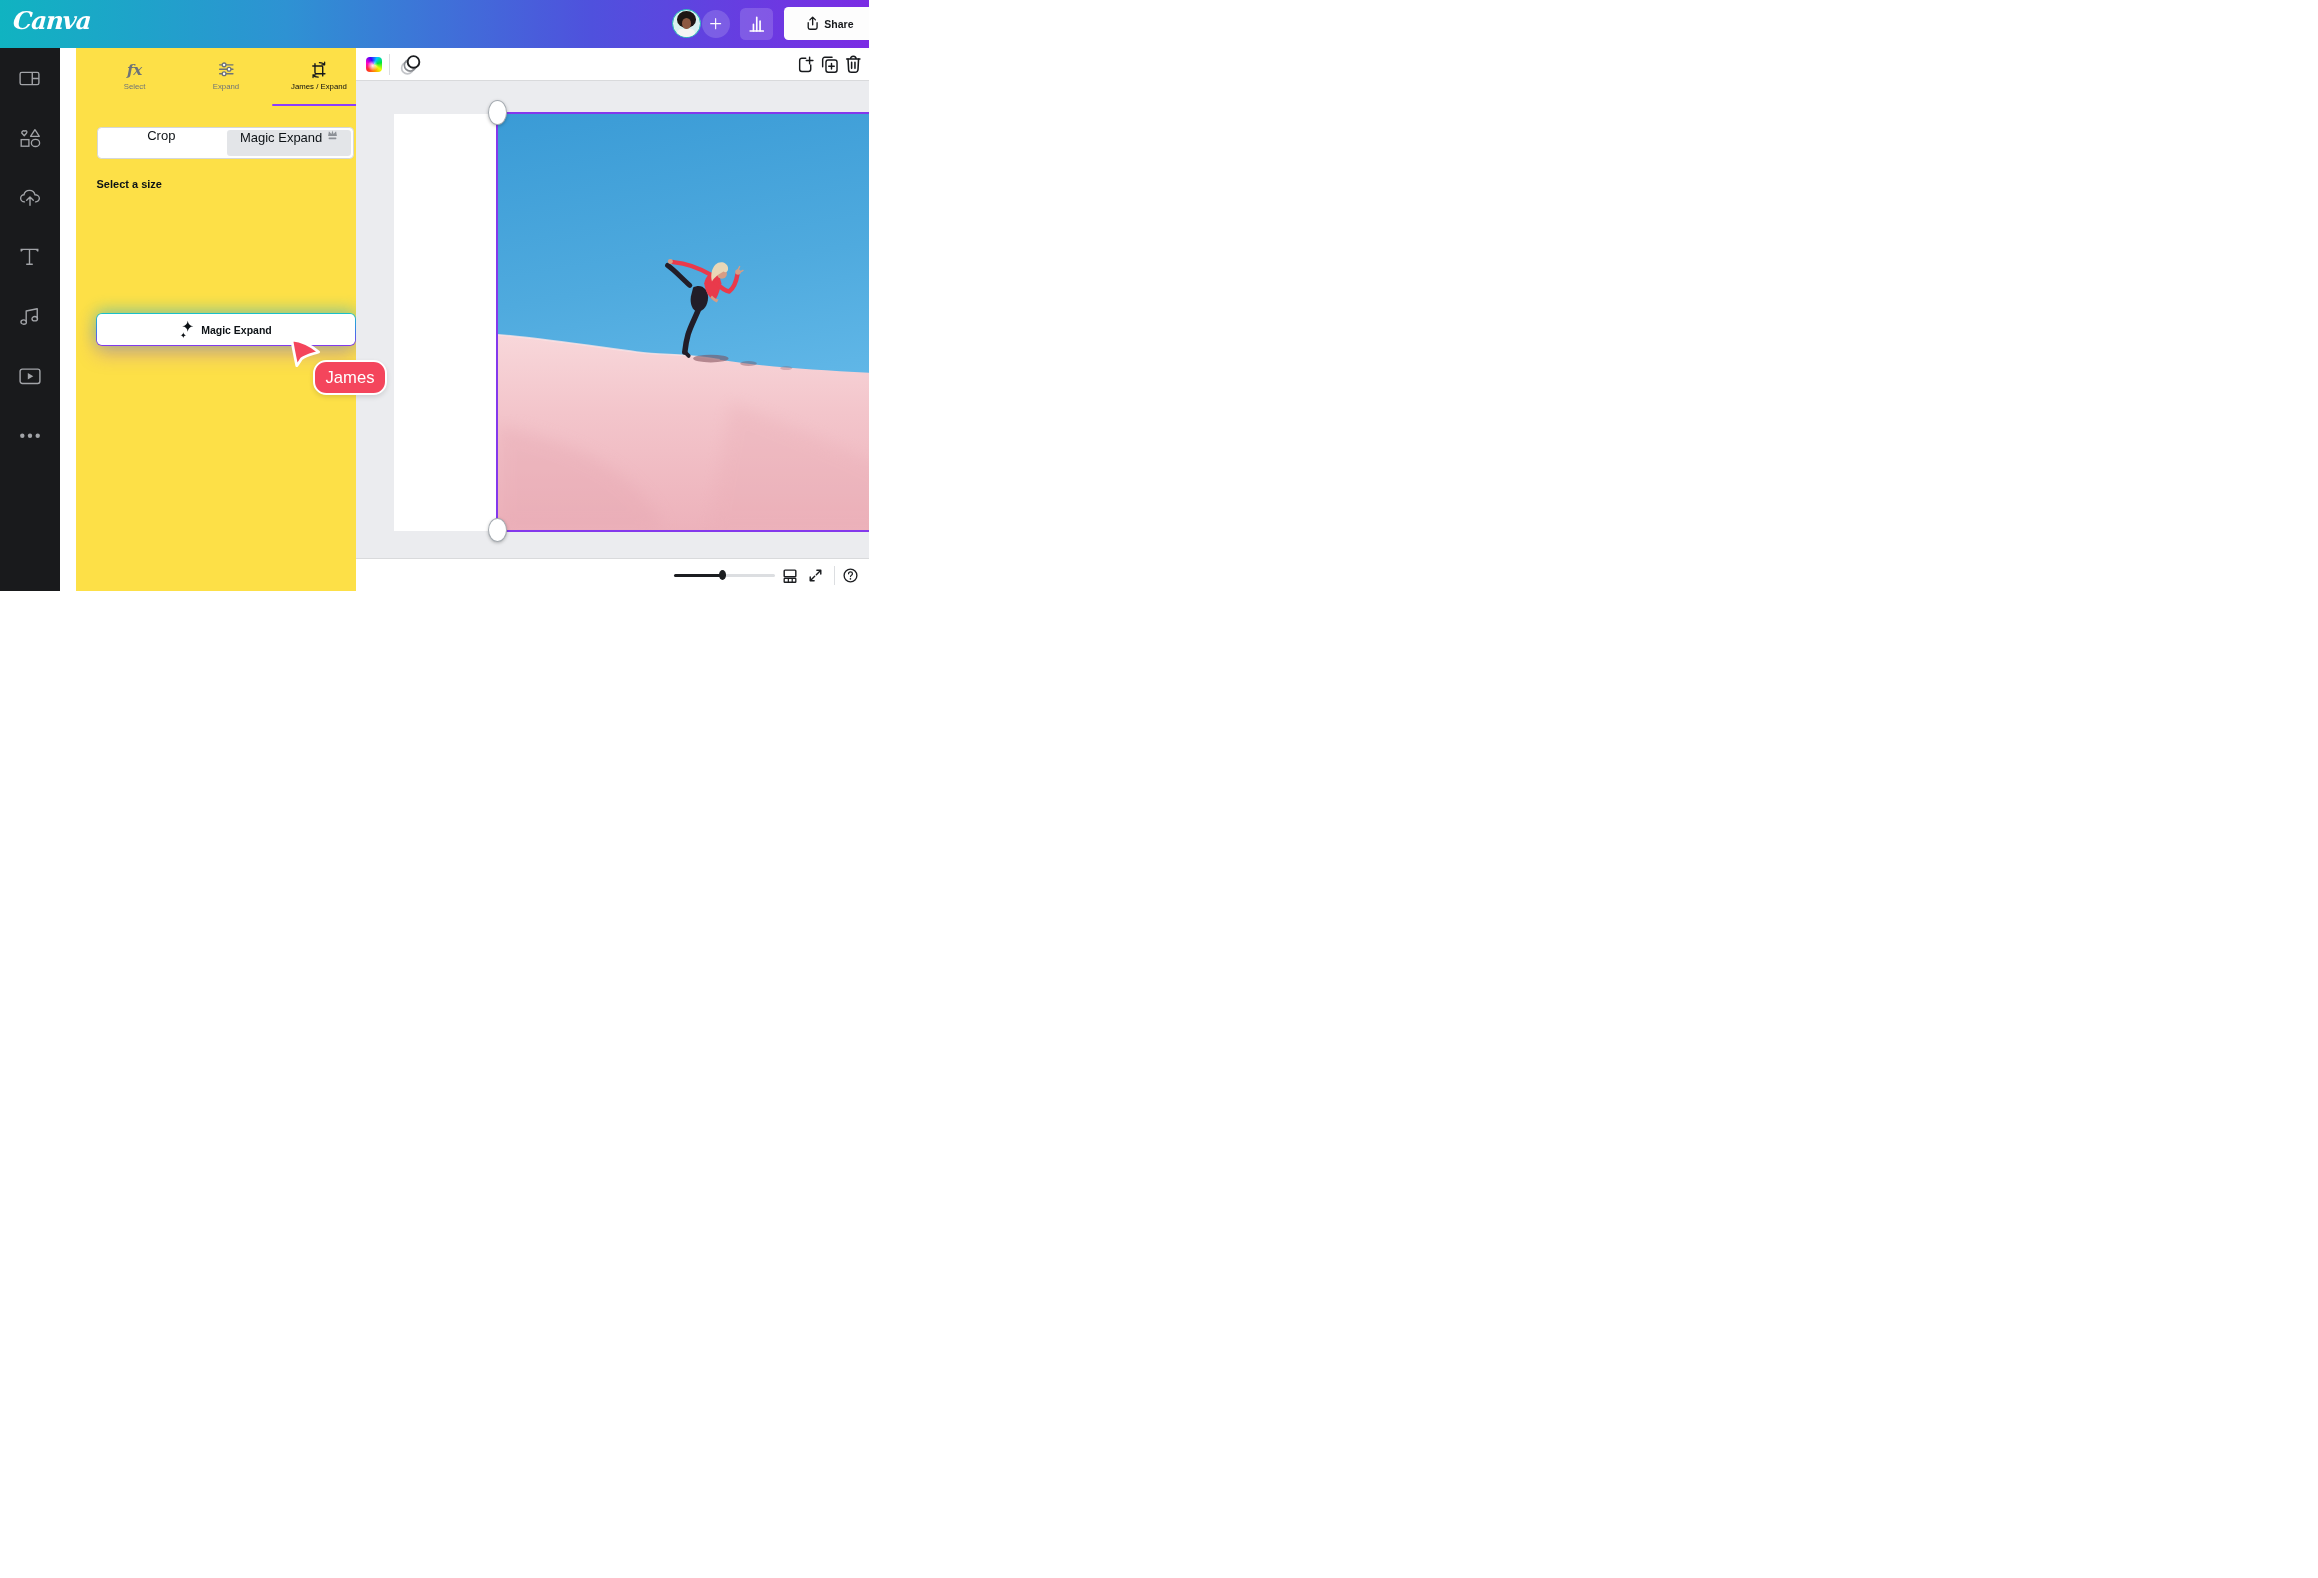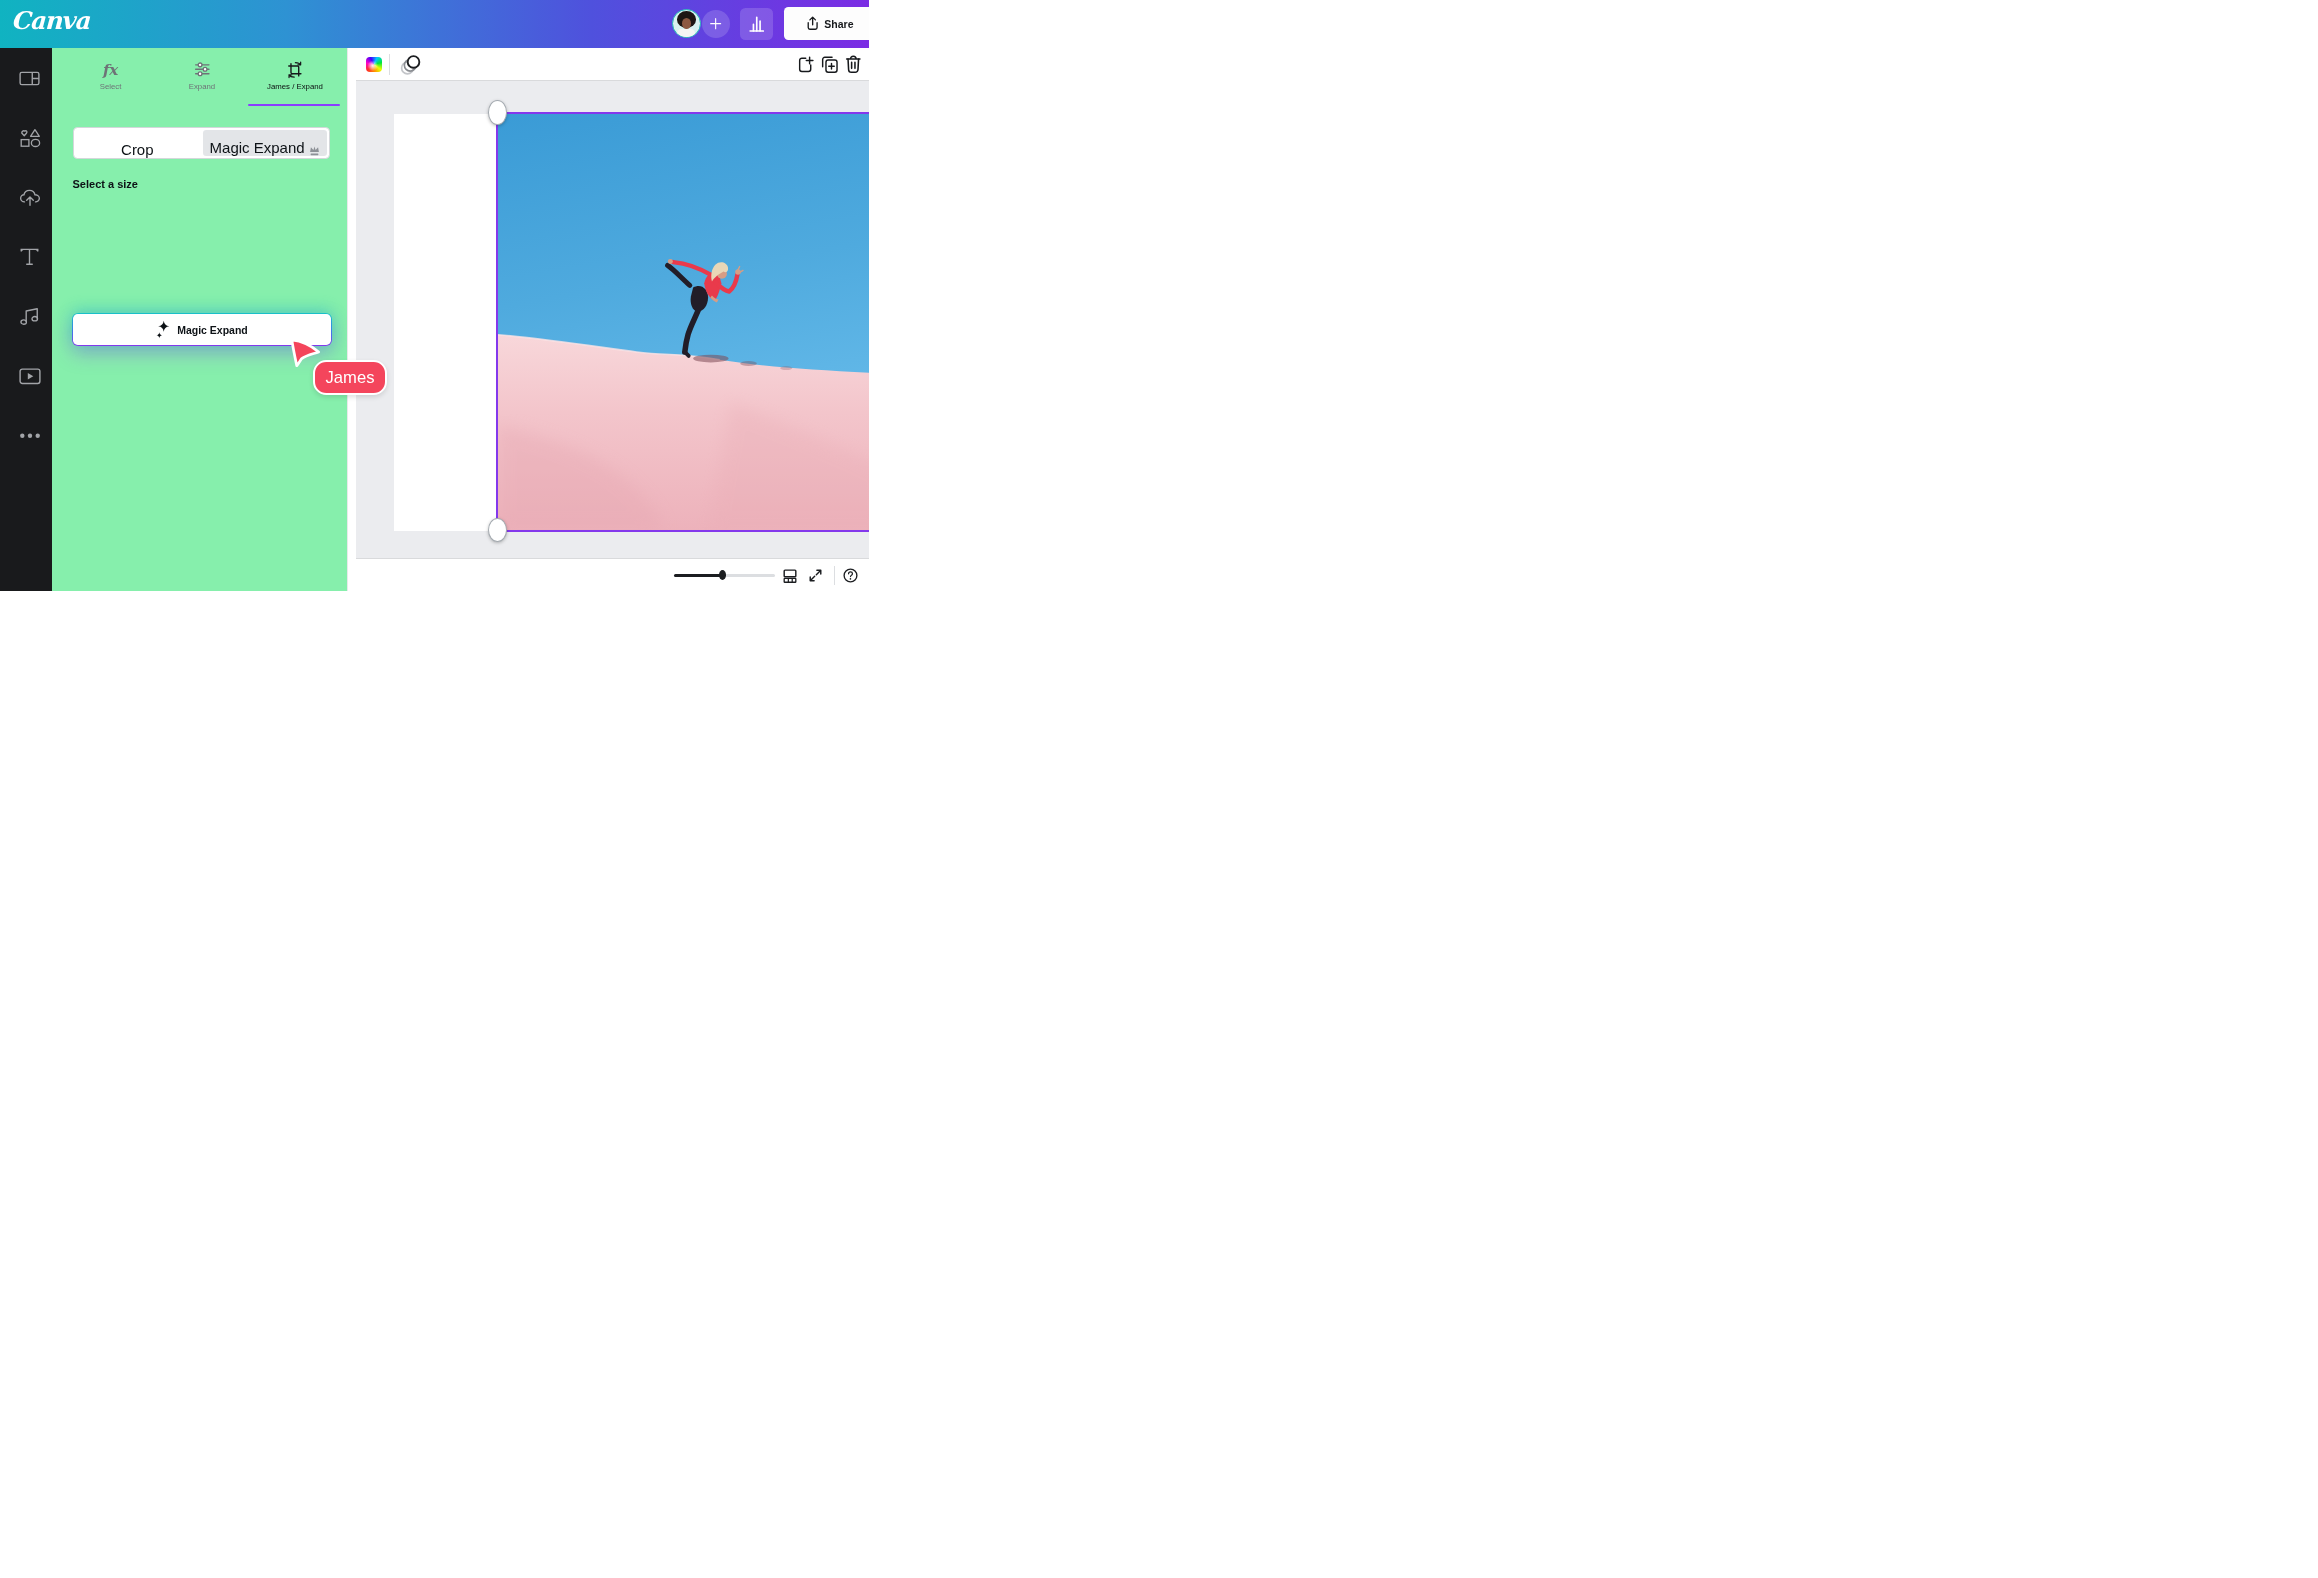--- a/index.html
+++ b/index.html
@@ -31,36 +31,36 @@
     border-radius:4.4px; background:#fdfdfd; display:flex; align-items:center;
     justify-content:center; gap:5.5px; color:#17191c; font-size:10.5px; font-weight:700;
     border:none; cursor:pointer; }
 
   
   .sidebar { position:absolute; left:0; top:48px; width:60px; height:543px; background:#191a1c; }
   .side-item { position:absolute; left:14.4px; width:31px; height:31px; display:flex;
     align-items:center; justify-content:center; color:#a2a4a8; }
 
   
-  .panel { position:absolute; left:52px; top:48px; width:296px; height:543px;
-    background:#86efac; border-right:0.6px solid #e8e9eb; overflow:hidden; }
+  .panel { position:absolute; left:76px; top:48px; width:296px; height:543px;
+    background:#fde047; border-right:0.6px solid #e8e9eb; overflow:hidden; }
   .tab { position:absolute; top:12.2px; text-align:center; cursor:pointer; }
   .tab .ticon { height:19px; display:flex; align-items:center; justify-content:center; }
   .tab .tlabel { margin-top:3.3px; font-size:7.8px; color:#6e7377; }
   .tab.active .tlabel { color:#0c0e10; }
   .tab-underline { position:absolute; left:196px; top:56px; width:92px; height:2.2px;
     border-radius:1.1px; background:#8b3dff; }
   .fx-glyph { font-family:"DejaVu Serif", serif; font-style:italic; font-weight:700;
     font-size:15px; color:#6e7377; }
 
   .mode-toggle { position:absolute; left:20.5px; top:79px; width:257px; height:32px;
     border:0.8px solid #d4d7da; border-radius:4.4px; display:flex; align-items:stretch;
     background:#fff; }
-  .mode-opt { flex:1; display:flex; align-items:flex-end; justify-content:center;
-    font-size:15px; color:#0d1216; cursor:pointer; gap:4.4px; }
+  .mode-opt { flex:1; display:flex; align-items:flex-start; justify-content:center;
+    font-size:13px; color:#0d1216; cursor:pointer; gap:4.4px; }
   .mode-opt.selected { background:#e3e5e8; border-radius:3.3px; margin:1.7px; flex:0 0 124px; }
 
   .size-heading { position:absolute; left:20.5px; top:130px; font-size:11px;
     font-weight:700; color:#0d1216; }
   .cards-row { position:absolute; left:20.5px; top:151px; display:flex; gap:8.3px; }
   .size-opt { text-align:center; cursor:pointer; }
   .size-card { width:80px; height:79px; background:#fff; border:0.8px solid #e6e8ea;
     border-radius:5.5px; display:flex; align-items:center; justify-content:center; }
   .size-card.selected { width:82px; background:#ababad; border:1.7px solid #8b3dff; }
   .size-label { margin-top:5px; font-size:8.3px; color:#6f7478; }

